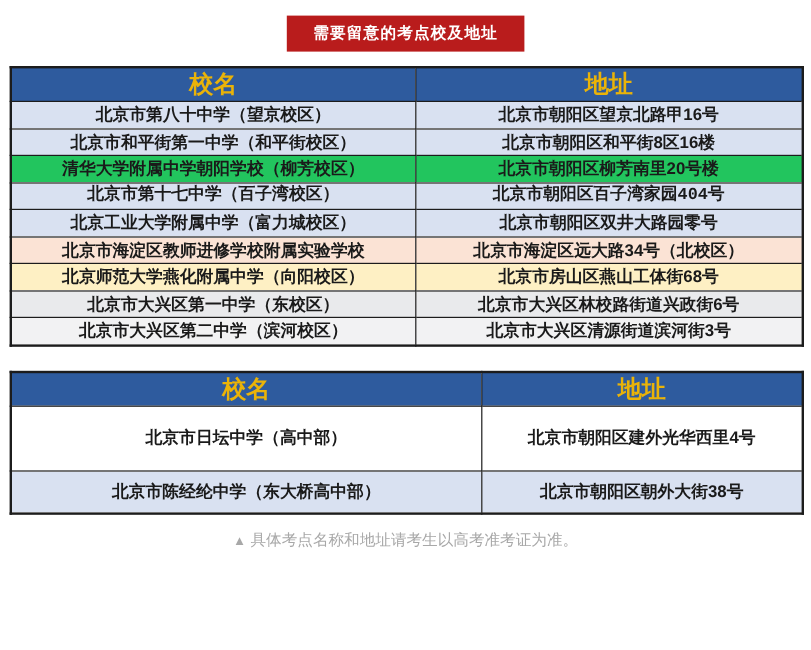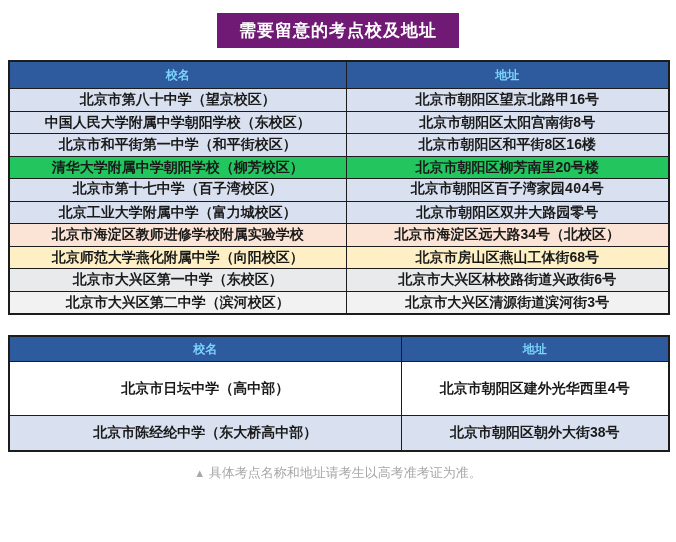--- a/index.html
+++ b/index.html
@@ -8,23 +8,23 @@
     background: #ffffff;
     width: 676px;
     height: 542px;
     font-family: "Liberation Sans", sans-serif;
     color: #1a1a1a;
     overflow: hidden;
   }
   .title-banner {
     width: fit-content;
     margin: 13px auto 0 auto;
-    background: #701a75;
+    background: #b91c1c;
     color: #ffffff;
-    font-size: 17px;
+    font-size: 13px;
     font-weight: 700;
     padding: 6px 22px;
     letter-spacing: 1px;
   }
   table {
     border-collapse: collapse;
     table-layout: fixed;
     margin: 0 0 0 8px;
     width: 660px;
     border: 2px solid #1c1c1c;
@@ -33,22 +33,22 @@
   #table2 { margin-top: 20px; }
   th, td {
     border: 1.5px solid #1c1c1c;
     text-align: center;
     vertical-align: middle;
     padding: 0 6px;
     overflow: hidden;
   }
   th {
     background: #2e5b9e;
-    color: #7dd3fc;
-    font-size: 12px;
+    color: #eab308;
+    font-size: 20px;
     font-weight: 700;
   }
   #table1 th { height: 26px; }
   #table2 th { height: 24px; }
   td {
     font-size: 14px;
     font-weight: 700;
     line-height: 1.25;
   }
   #table1 td { height: 21.5px; }
@@ -76,24 +76,20 @@
   <thead>
     <tr>
       <th>校名</th>
       <th>地址</th>
     </tr>
   </thead>
   <tbody>
       <tr style="background: rgb(217, 225, 241);">
         <td>北京市第八十中学（望京校区）</td>
         <td>北京市朝阳区望京北路甲16号</td>
-      </tr>
-      <tr style="background: rgb(217, 225, 241);">
-        <td>中国人民大学附属中学朝阳学校（东校区）</td>
-        <td>北京市朝阳区太阳宫南街8号</td>
       </tr>
       <tr style="background: rgb(217, 225, 241);">
         <td>北京市和平街第一中学（和平街校区）</td>
         <td>北京市朝阳区和平街8区16楼</td>
       </tr>
       <tr style="background: #22c55e;">
         <td>清华大学附属中学朝阳学校（柳芳校区）</td>
         <td>北京市朝阳区柳芳南里20号楼</td>
       </tr>
       <tr style="background: rgb(217, 225, 241); font-family: Liberation Mono, monospace;">

